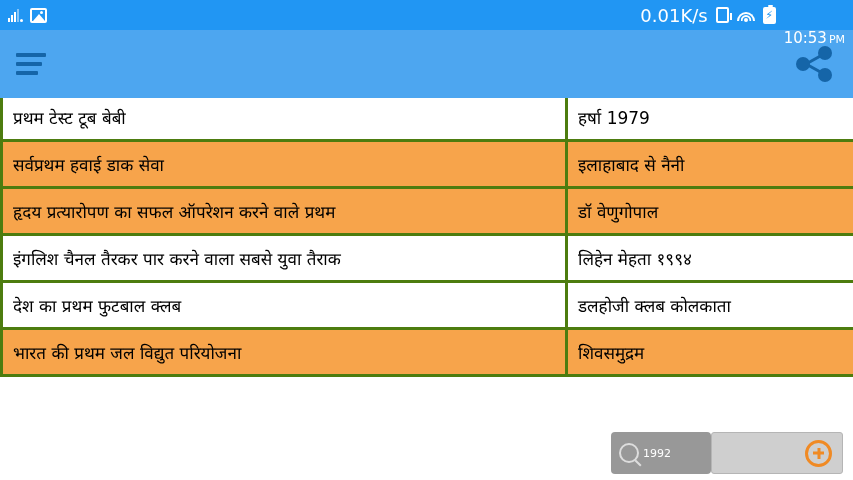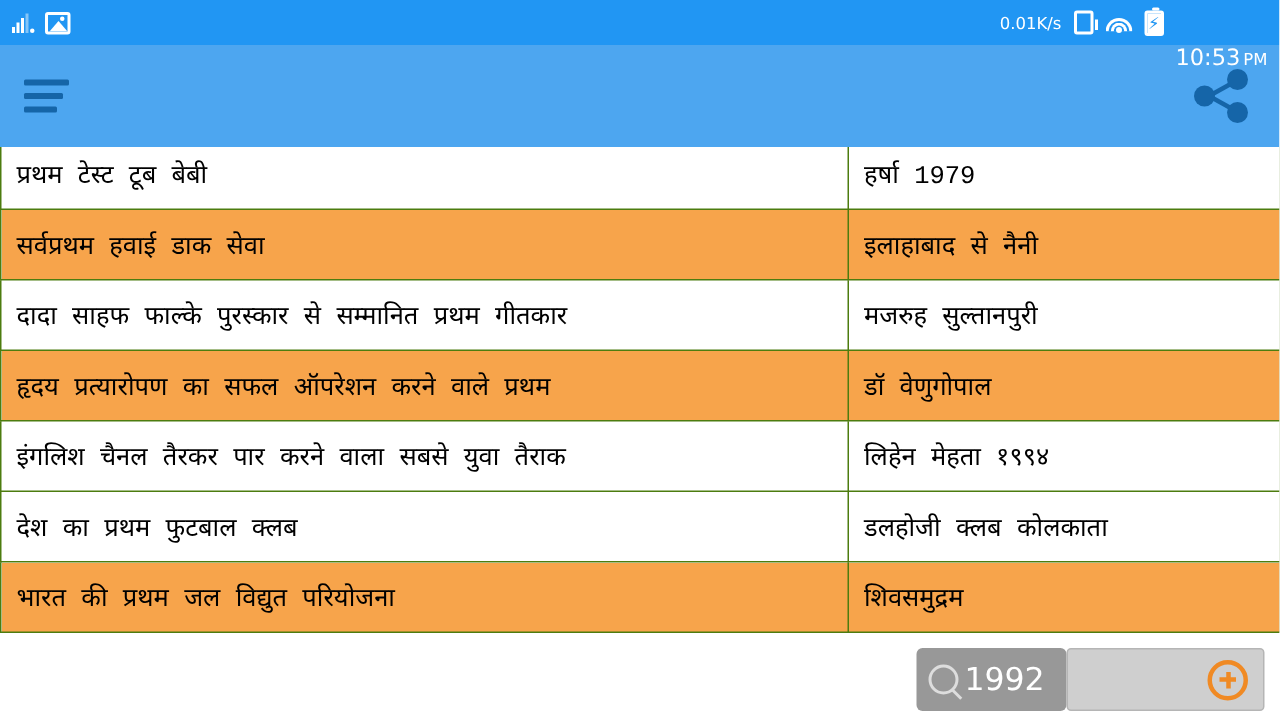--- a/index.html
+++ b/index.html
@@ -65,21 +65,21 @@
     border-left: 6px solid transparent;
     border-right: 6px solid transparent;
     border-bottom: 7px solid #ffffff;
   }
   .pic-icon::after {
     content: "";
     position: absolute; right: 2px; top: 1px;
     width: 3px; height: 3px; border-radius: 50%;
     background: #ffffff;
   }
-  .speed { font-size: 11px; letter-spacing: 0px; }
+  .speed { font-size: 18px; letter-spacing: 0px; }
   .vibrate {
     width: 13px; height: 16px;
     border: 2px solid #fff; border-radius: 2px;
     position: relative;
   }
   .vibrate::after{
     content:"";
     position:absolute; right:-5px; top:4px;
     width:2px;height:7px;background:#fff;
   }
@@ -160,29 +160,28 @@
     overflow: hidden;
     background: #ffffff;
     position: relative;
   }
   table.facts {
     width: 100%;
     border-collapse: collapse;
     table-layout: fixed;
   }
   table.facts td {
-    border: 1px solid #4d7c0f;
+    border: 3px solid #4d7c0f;
     height: 47px;
     padding: 0 10px;
     font-size: 17px;
     color: #000000;
     vertical-align: middle;
     white-space: nowrap;
     overflow: hidden;
-    font-family: Liberation Mono, monospace;
   }
   table.facts tr.alt td { background: #f5a css; margin-top: 26px; }
   table.facts tr.alt td { background: #f7a44b; }
   table.facts tr.plain td { background: #ffffff; }
   col.c1 { width: 565px; }
   col.c2 { width: 288px; }
 
   
   .tablewrap { margin-top: -6px; }
 
@@ -196,21 +195,21 @@
     align-items: center;
     pointer-events: none;
   }
   .zoom-search {
     width: 100px; height: 42px;
     background: rgba(117,117,117,0.75);
     border-radius: 4px;
     display: flex; align-items: center; gap: 4px;
     padding-left: 8px;
     color: #ffffff;
-    font-size: 21px;
+    font-size: 11px;
   }
   .zoom-search .mag {
     width: 20px; height: 20px;
     border: 2px solid #dddddd;
     border-radius: 50%;
     position: relative;
   }
   .zoom-search .mag::after {
     content: "";
     position: absolute;
@@ -306,24 +305,20 @@
           </colgroup>
         <tbody>
           <tr class="plain">
             <td>प्रथम टेस्ट टूब बेबी</td>
             <td>हर्षा 1979</td>
           </tr>
           <tr class="alt">
             <td>सर्वप्रथम हवाई डाक सेवा</td>
             <td>इलाहाबाद से नैनी</td>
           </tr>
-          <tr class="plain">
-            <td>दादा साहफ फाल्के पुरस्कार से सम्मानित प्रथम गीतकार</td>
-            <td>मजरुह सुल्तानपुरी</td>
-          </tr>
           <tr class="alt">
             <td>हृदय प्रत्यारोपण का सफल ऑपरेशन करने वाले प्रथम</td>
             <td>डॉ वेणुगोपाल</td>
           </tr>
           <tr class="plain">
             <td>इंगलिश चैनल तैरकर पार करने वाला सबसे युवा तैराक</td>
             <td>लिहेन मेहता १९९४</td>
           </tr>
           <tr class="plain">
             <td>देश का प्रथम फुटबाल क्लब</td>

